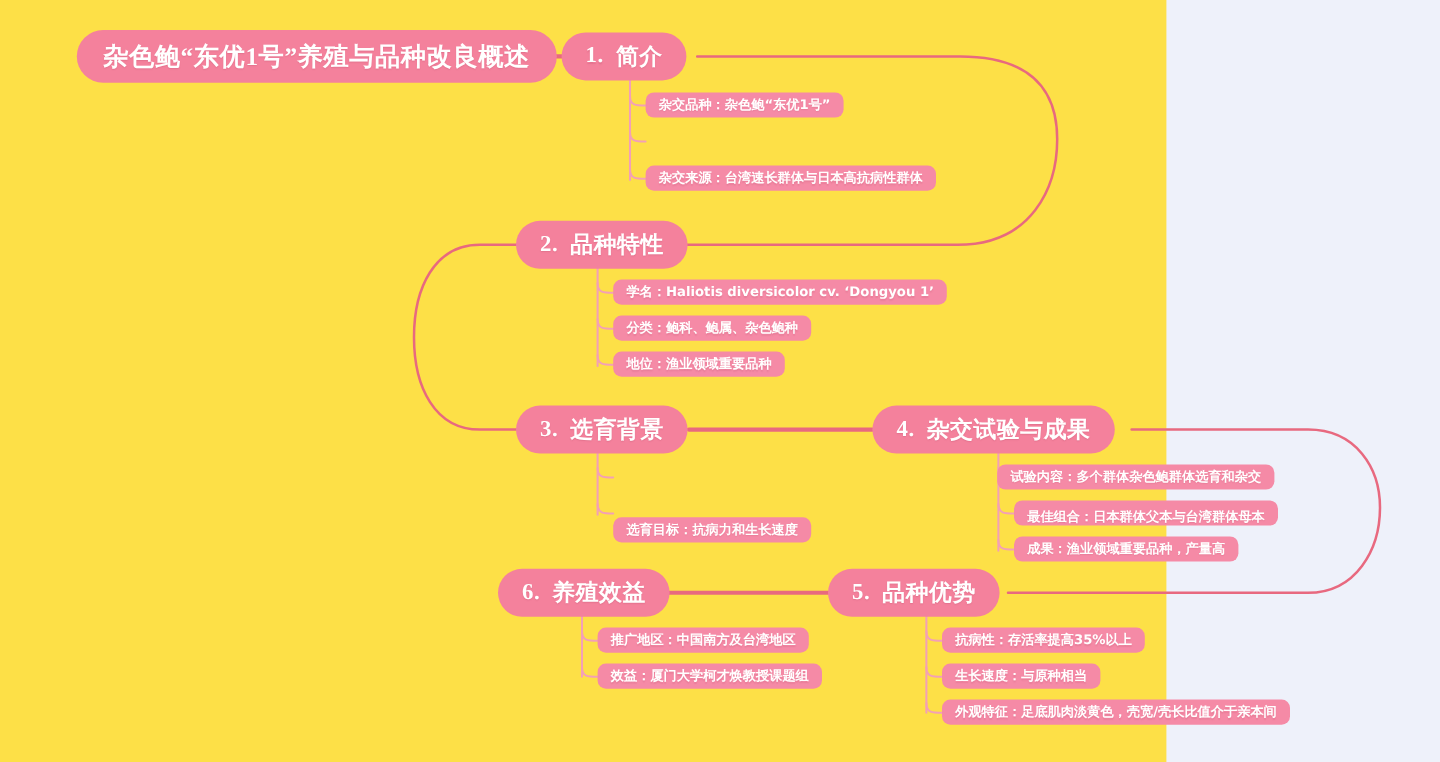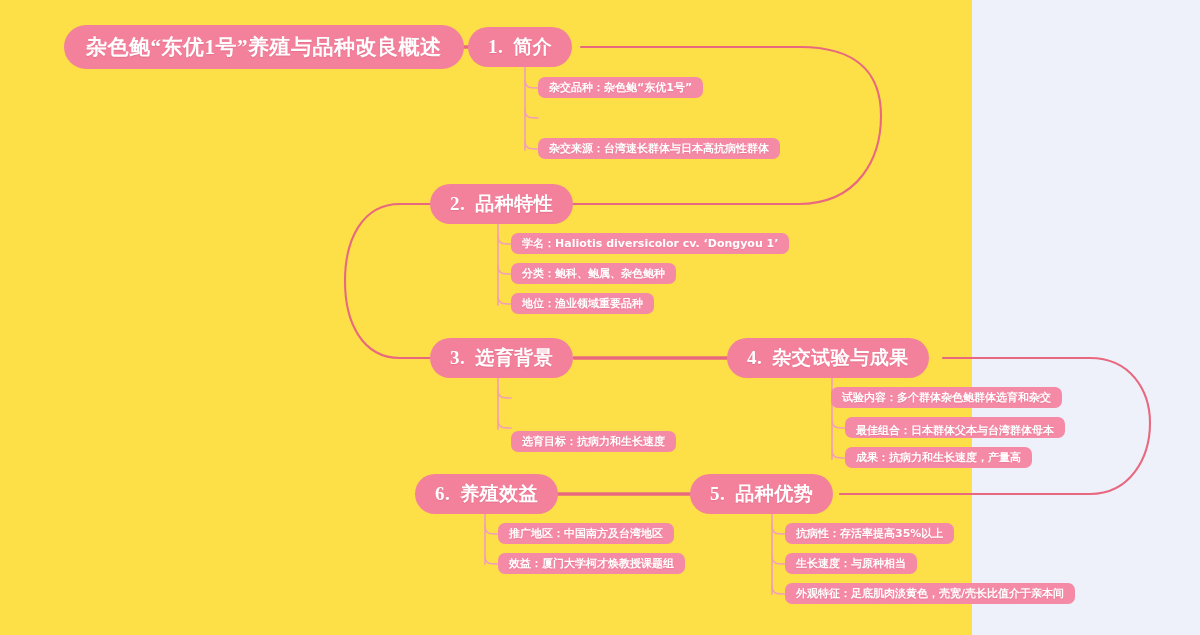--- a/index.html
+++ b/index.html
@@ -163,21 +163,21 @@
     <span class="num">4.</span>
     <span>杂交试验与成果</span>
   </div>
   <div class="node leaf" style="left:831px; top:387px;">
     <span>试验内容：多个群体杂色鲍群体选育和杂交</span>
   </div>
   <div class="node leaf" style="left:845px; top:417px;align-items:flex-end;">
     <span>最佳组合：日本群体父本与台湾群体母本</span>
   </div>
   <div class="node leaf" style="left:845px; top:447px;">
-    <span>成果：抗病力和生长速度，产量高</span>
+    <span>成果：渔业领域重要品种，产量高</span>
   </div>
 
   <div class="node branch" style="left:690px; top:474px;">
     <span class="num">5.</span>
     <span>品种优势</span>
   </div>
   <div class="node leaf" style="left:785px; top:523px;">
     <span>抗病性：存活率提高35%以上</span>
   </div>
   <div class="node leaf" style="left:785px; top:553px;">

